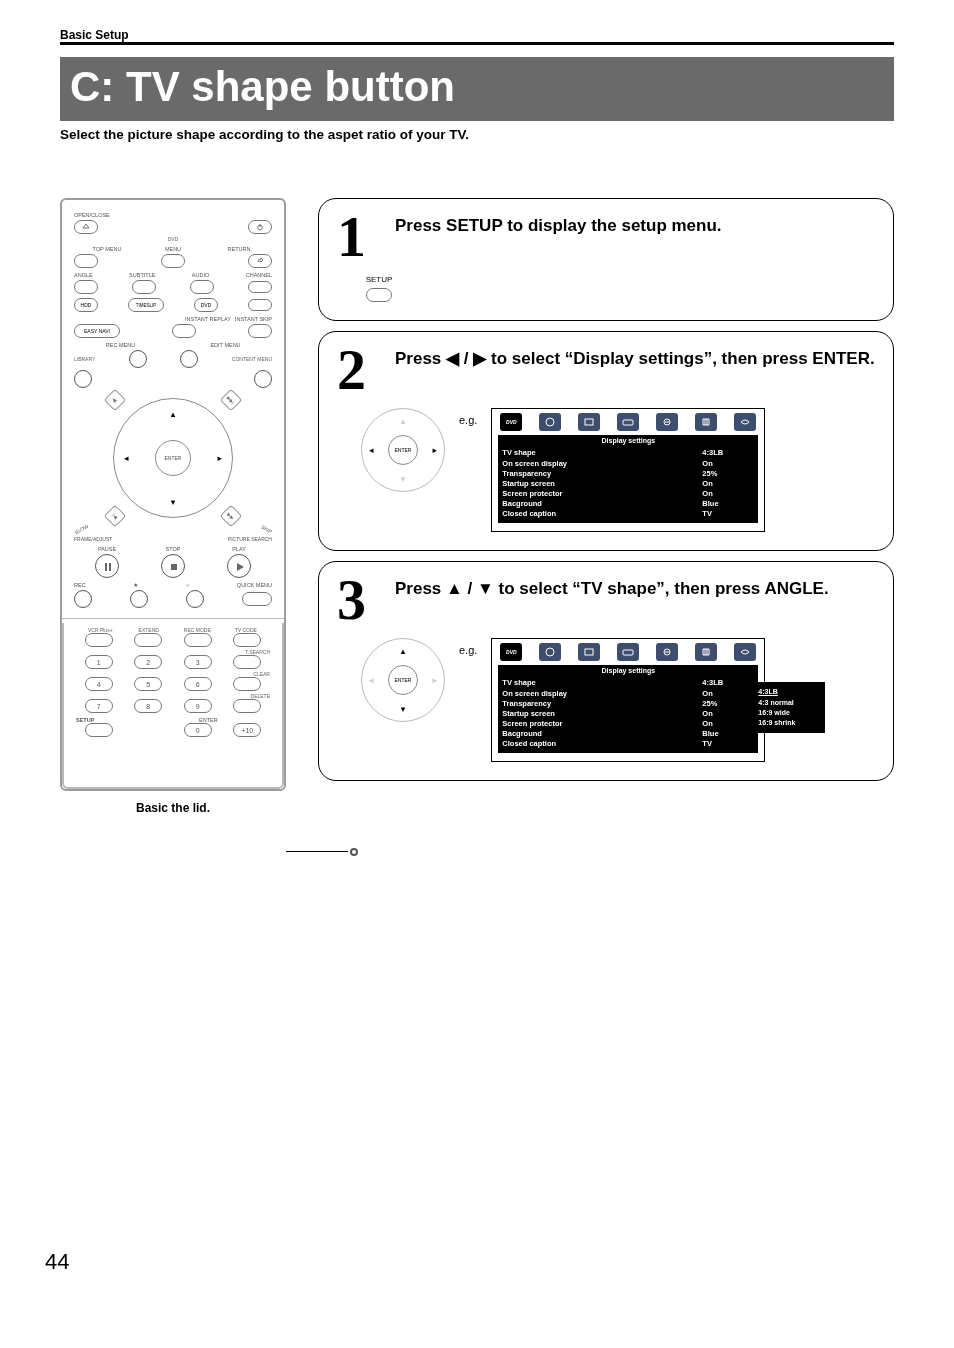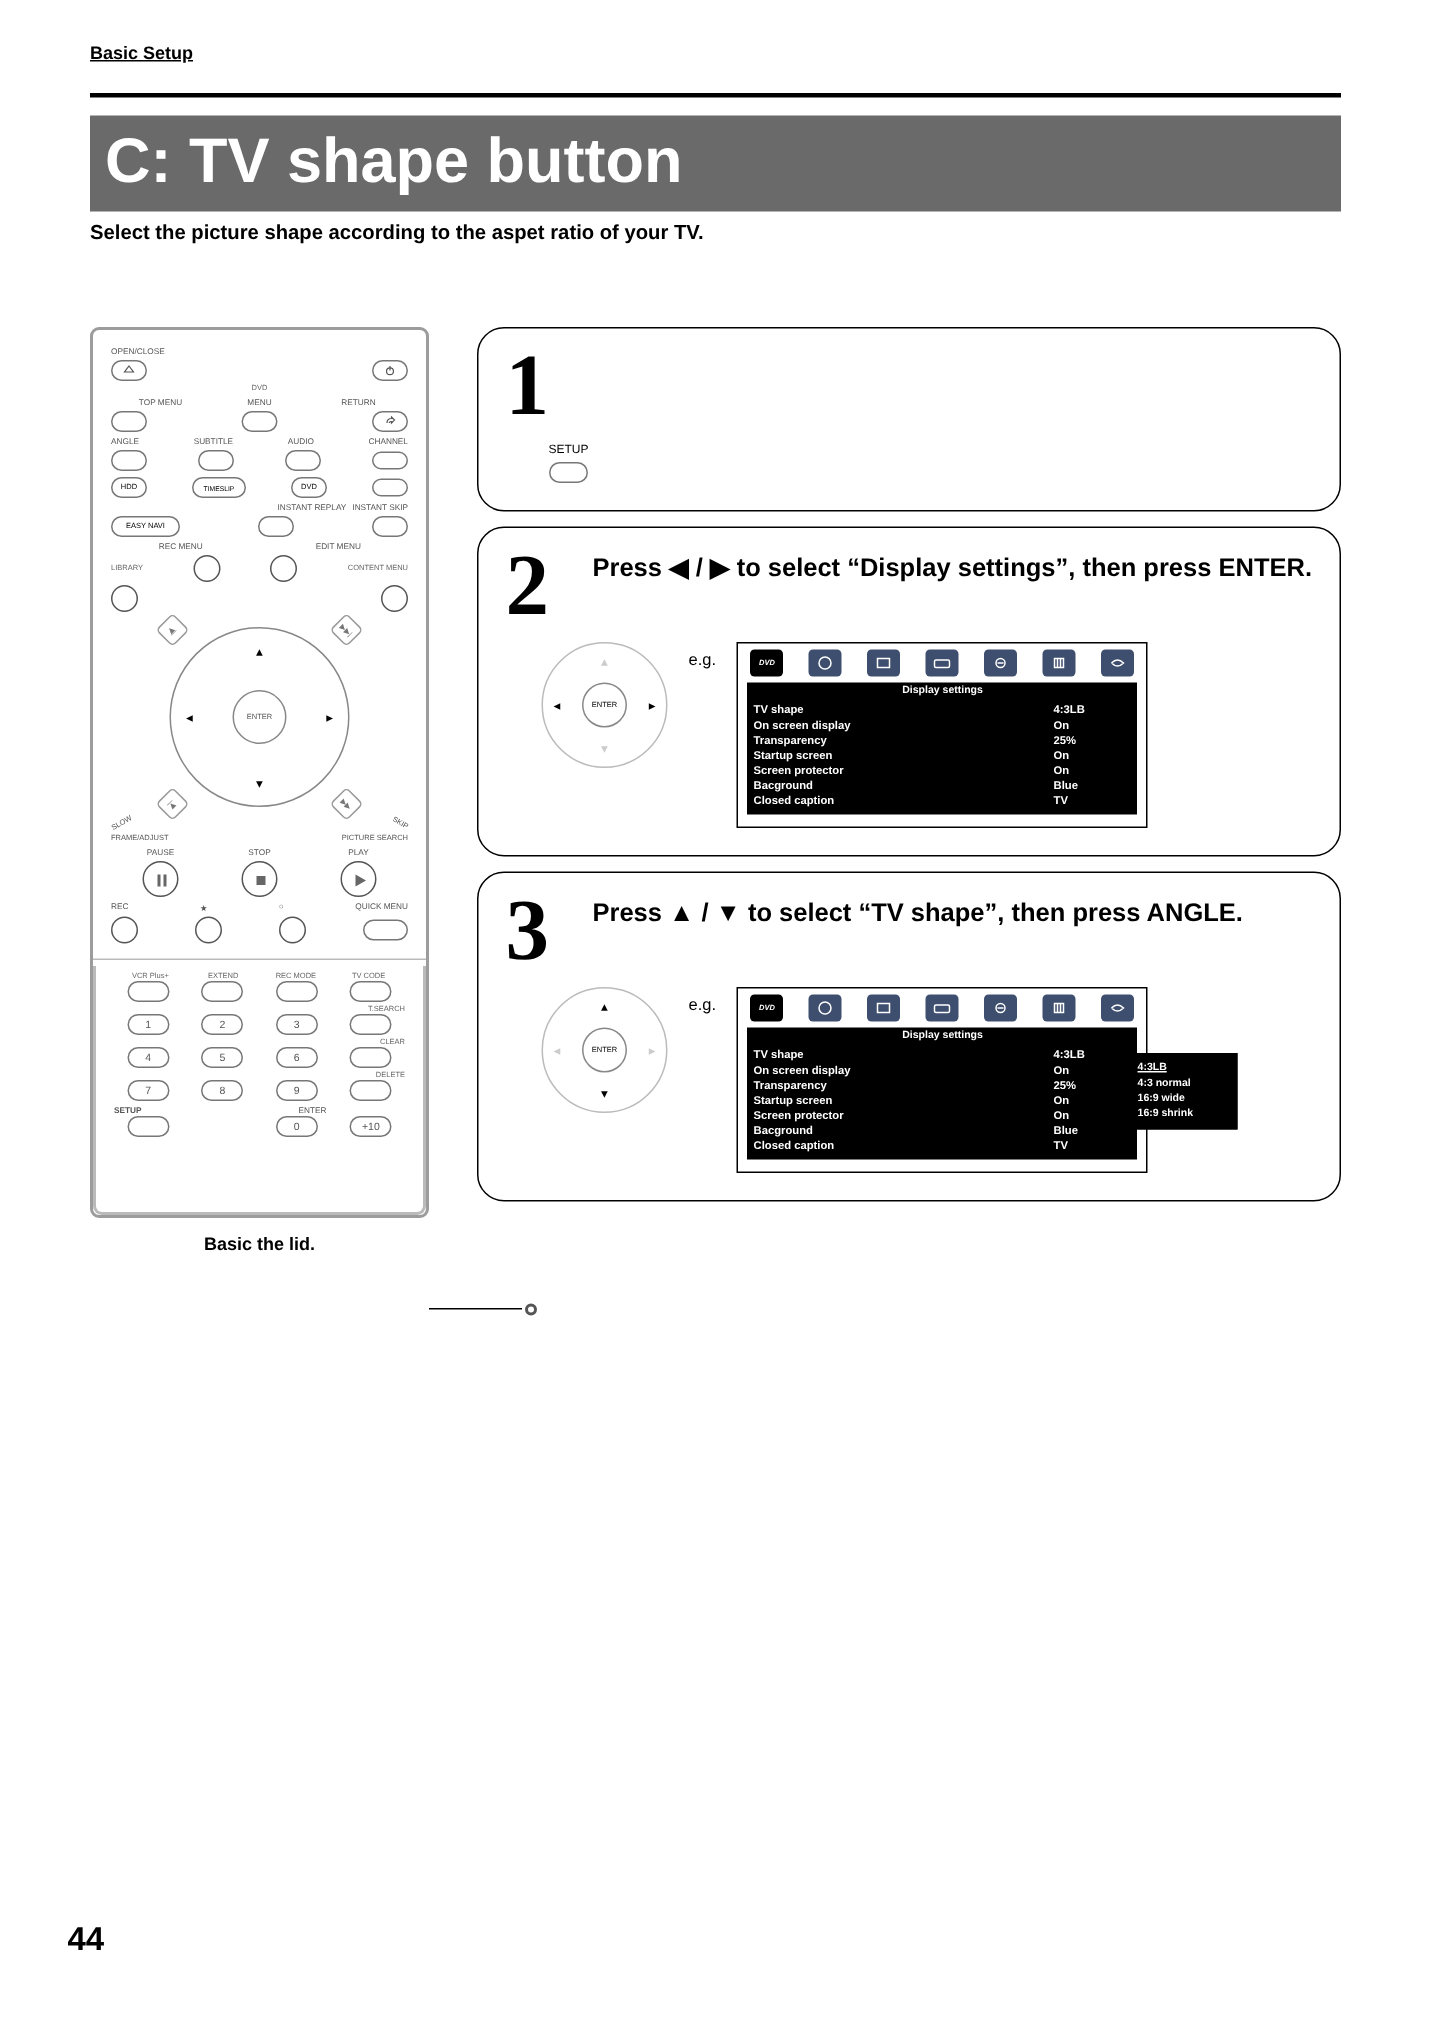--- a/index.html
+++ b/index.html
@@ -7,22 +7,21 @@
     font-family: Arial, Helvetica, sans-serif;
     background: #fff;
     width: 954px;
     min-height: 1348px;
     position: relative;
     padding: 28px 60px 40px 60px;
   }
   .section-label {
     font-size: 12px;
     font-weight: bold;
-    margin-bottom: 20px;
-    text-decoration: underline;
+    margin-bottom: 0;
   }
   .hr-thick {
     border: none;
     height: 3px;
     background: #000;
     margin-bottom: 12px;
   }
   .title-bar {
     background: #6a6a6a;
     color: #fff;
@@ -149,21 +148,21 @@
   .osd-head{ text-align:center; color:#fff; background:#000; font-weight:bold; padding:2px 0; font-size:7px;}
   .osd-list{ background:#000; padding:2px 4px 4px; }
   .osd-row{ display:flex; justify-content:center; font-weight:bold; font-size:7.5px; line-height:1.35;}
   .osd-row span:first-child{ flex:1; }
   .osd-row .val{ width:56px; text-align:left; padding-left:4px;}
   .popup {
     position:absolute; right:-4px; top:150px; width:74px; background:#000; border:1px solid #000; font-size:7px; font-weight:bold; color:#fff; padding:4px 6px; line-height:1.45;
   }
   .popup .sel { text-decoration: underline; }
   .page-num {
-    position:absolute; left:45px; bottom:42px; font-size:22px; font-weight:bold;
+    position:absolute; left:45px; bottom:73px; font-size:22px; font-weight:normal;
   }
 </style>
 </head>
 <body>
 
 <div class="section-label">Basic Setup</div>
 <hr class="hr-thick">
 <div class="title-bar">C: TV shape button</div>
 <div class="lead">Select the picture shape according to the aspet ratio of your TV.</div>
 
@@ -364,20 +363,21 @@
     <div class="open-lid">Basic the lid.</div>
     <div class="connector-line-h"></div>
     <div class="connector-dot"></div>
   </div>
 
   <div class="steps-col">
 
     <div class="step-box">
       <div class="step-header">
         <div class="step-num">1</div>
+        <div class="step-title">Press SETUP to display the setup menu.</div>
       </div>
       <div class="setup-diag">
         <div class="setup-icon">
           <span>SETUP</span>
           <span class="btn-oval"></span>
         </div>
       </div>
     </div>
 
     <div class="step-box">

